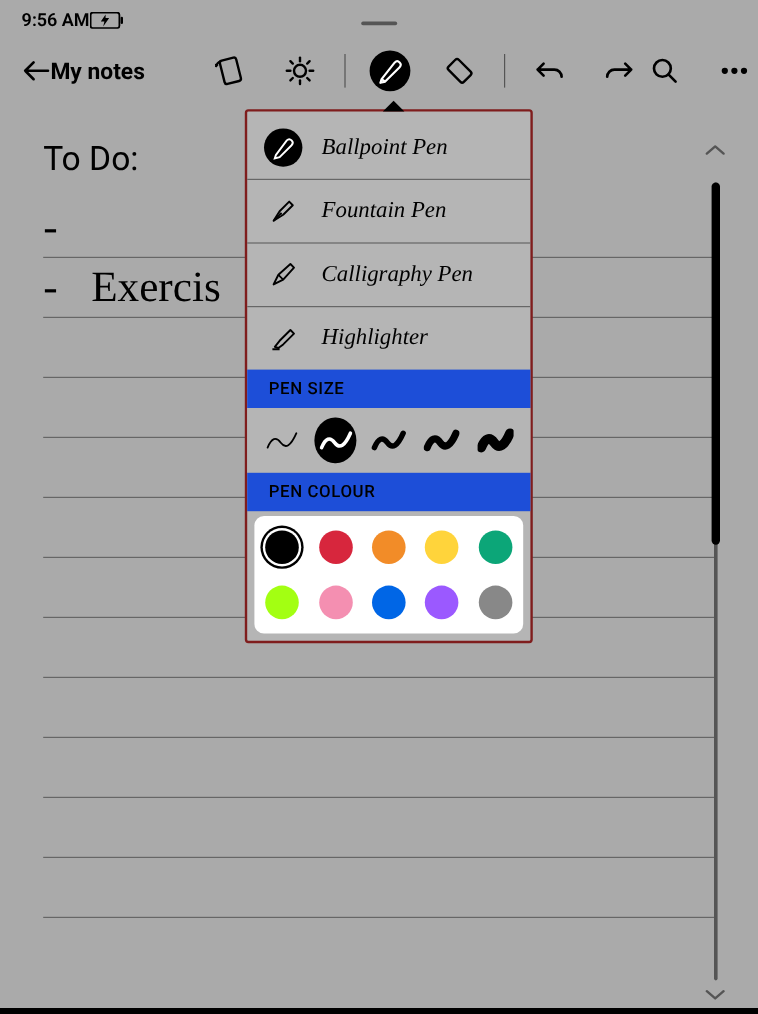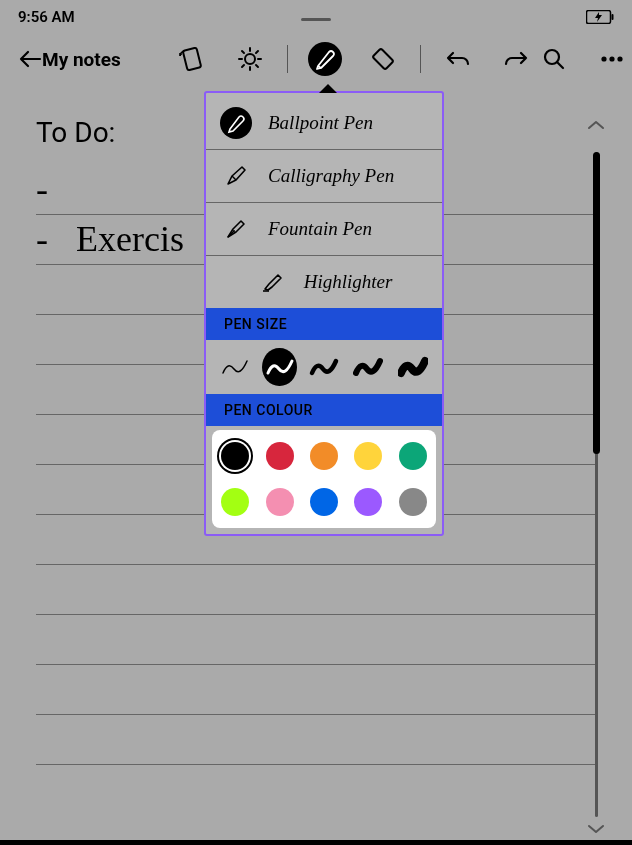--- a/index.html
+++ b/index.html
@@ -7,21 +7,20 @@
       width: 632px;
       height: 845px;
       font-family: -apple-system, BlinkMacSystemFont, "Segoe UI", Roboto, sans-serif;
       background: #aaaaaa;
       position: relative;
       overflow: hidden;
     }
     
     .status-bar {
       display: flex;
-      justify-content: space-between;
       align-items: center;
       padding: 8px 18px 4px;
       font-size: 15px;
       font-weight: 600;
       color: #000;
     }
     .status-center {
       position: absolute;
       left: 50%;
       transform: translateX(-50%);
@@ -138,21 +137,21 @@
       border-radius: 4px;
     }
 
     
     .pen-popup {
       position: absolute;
       left: 204px;
       top: 91px;
       width: 240px;
       background: #b5b5b5;
-      border: 2px solid #8b5cf6;
+      border: 2px solid #7f1d1d;
       border-radius: 3px;
       z-index: 100;
     }
     .popup-arrow {
       position: absolute;
       top: -9px;
       left: 113px;
       width: 0;
       height: 0;
       border-left: 9px solid transparent;
@@ -163,21 +162,21 @@
       padding: 4px 0 0;
     }
     .pen-item {
       display: flex;
       align-items: center;
       gap: 16px;
       padding: 10px 14px;
       border-bottom: 1px solid #666;
       cursor: pointer;
     }
-    .pen-item:last-child { border-bottom: none; justify-content: center; }
+    .pen-item:last-child { border-bottom: none; }
     .pen-icon {
       width: 32px;
       height: 32px;
       display: flex;
       align-items: center;
       justify-content: center;
       border-radius: 50%;
       flex-shrink: 0;
     }
     .pen-icon.selected {
@@ -383,36 +382,36 @@
         <svg width="22" height="22" viewBox="0 0 22 22">
             <path d="M5 17 L14 5 Q16 3 18 5 Q20 7 18 9 L8 19 L4 20 Z" fill="none" stroke="#fff" stroke-width="1.6"></path>
           </svg>
       </span>
       <span class="pen-label">Ballpoint Pen</span>
     </div>
 
     <div class="pen-item">
       <span class="pen-icon">
         <svg width="24" height="24" viewBox="0 0 24 24">
-            <path d="M4 20 L8 12 L18 3 L21 6 L12 16 Z" fill="none" stroke="#000" stroke-width="1.6" stroke-linejoin="round"></path>
-            <line x1="8" y1="12" x2="12" y2="16" stroke="#000" stroke-width="1.4"></line>
-          </svg>
-      </span>
-      <span class="pen-label">Calligraphy Pen</span>
-    </div>
-
-    <div class="pen-item">
-      <span class="pen-icon">
-        <svg width="24" height="24" viewBox="0 0 24 24">
             <path d="M4 20 L9 12 L17 4 L20 7 L12 15 Z" fill="none" stroke="#000" stroke-width="1.6" stroke-linejoin="round"></path>
             <line x1="4" y1="20" x2="10" y2="14" stroke="#000" stroke-width="1.4"></line>
             <circle cx="10" cy="14" r="1" fill="#000"></circle>
           </svg>
       </span>
       <span class="pen-label">Fountain Pen</span>
+    </div>
+
+    <div class="pen-item">
+      <span class="pen-icon">
+        <svg width="24" height="24" viewBox="0 0 24 24">
+            <path d="M4 20 L8 12 L18 3 L21 6 L12 16 Z" fill="none" stroke="#000" stroke-width="1.6" stroke-linejoin="round"></path>
+            <line x1="8" y1="12" x2="12" y2="16" stroke="#000" stroke-width="1.4"></line>
+          </svg>
+      </span>
+      <span class="pen-label">Calligraphy Pen</span>
     </div>
 
 
     <div class="pen-item">
       <span class="pen-icon">
         <svg width="24" height="24" viewBox="0 0 24 24">
             <path d="M5 19 L9 14 L18 5 L21 8 L12 17 L8 20 Z" fill="none" stroke="#000" stroke-width="1.6" stroke-linejoin="round"></path>
             <line x1="3" y1="21" x2="9" y2="21" stroke="#000" stroke-width="1.6"></line>
           </svg>
       </span>

